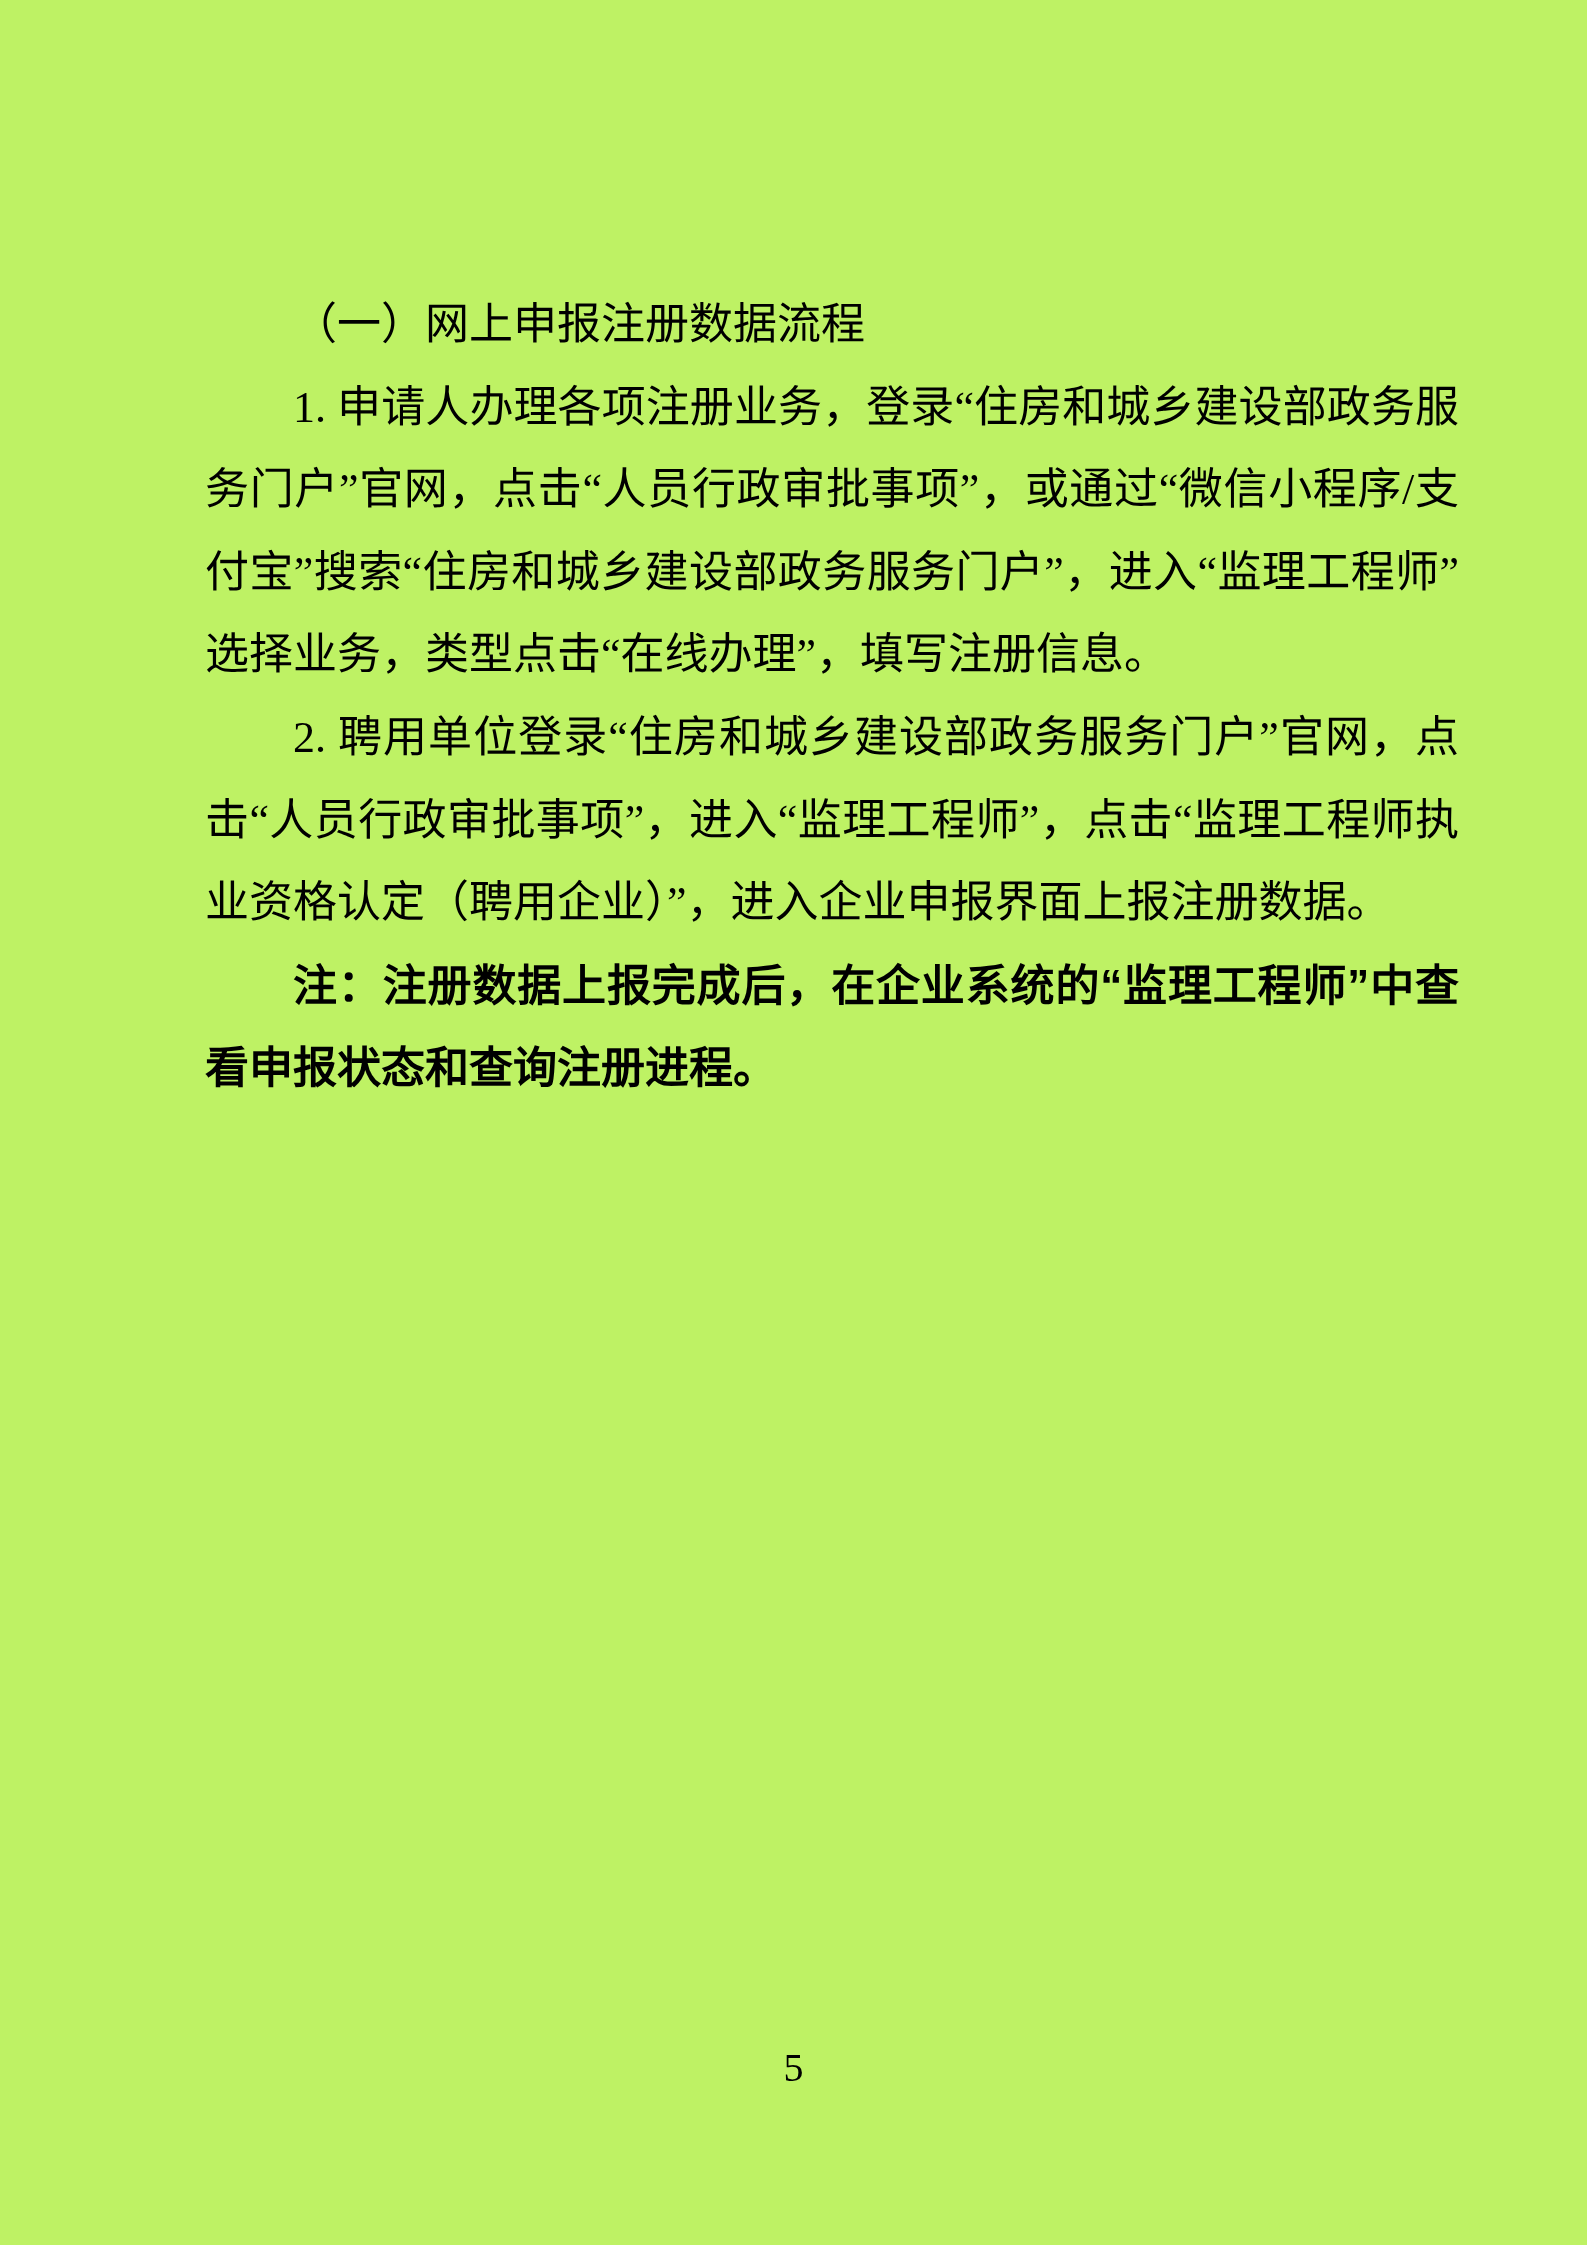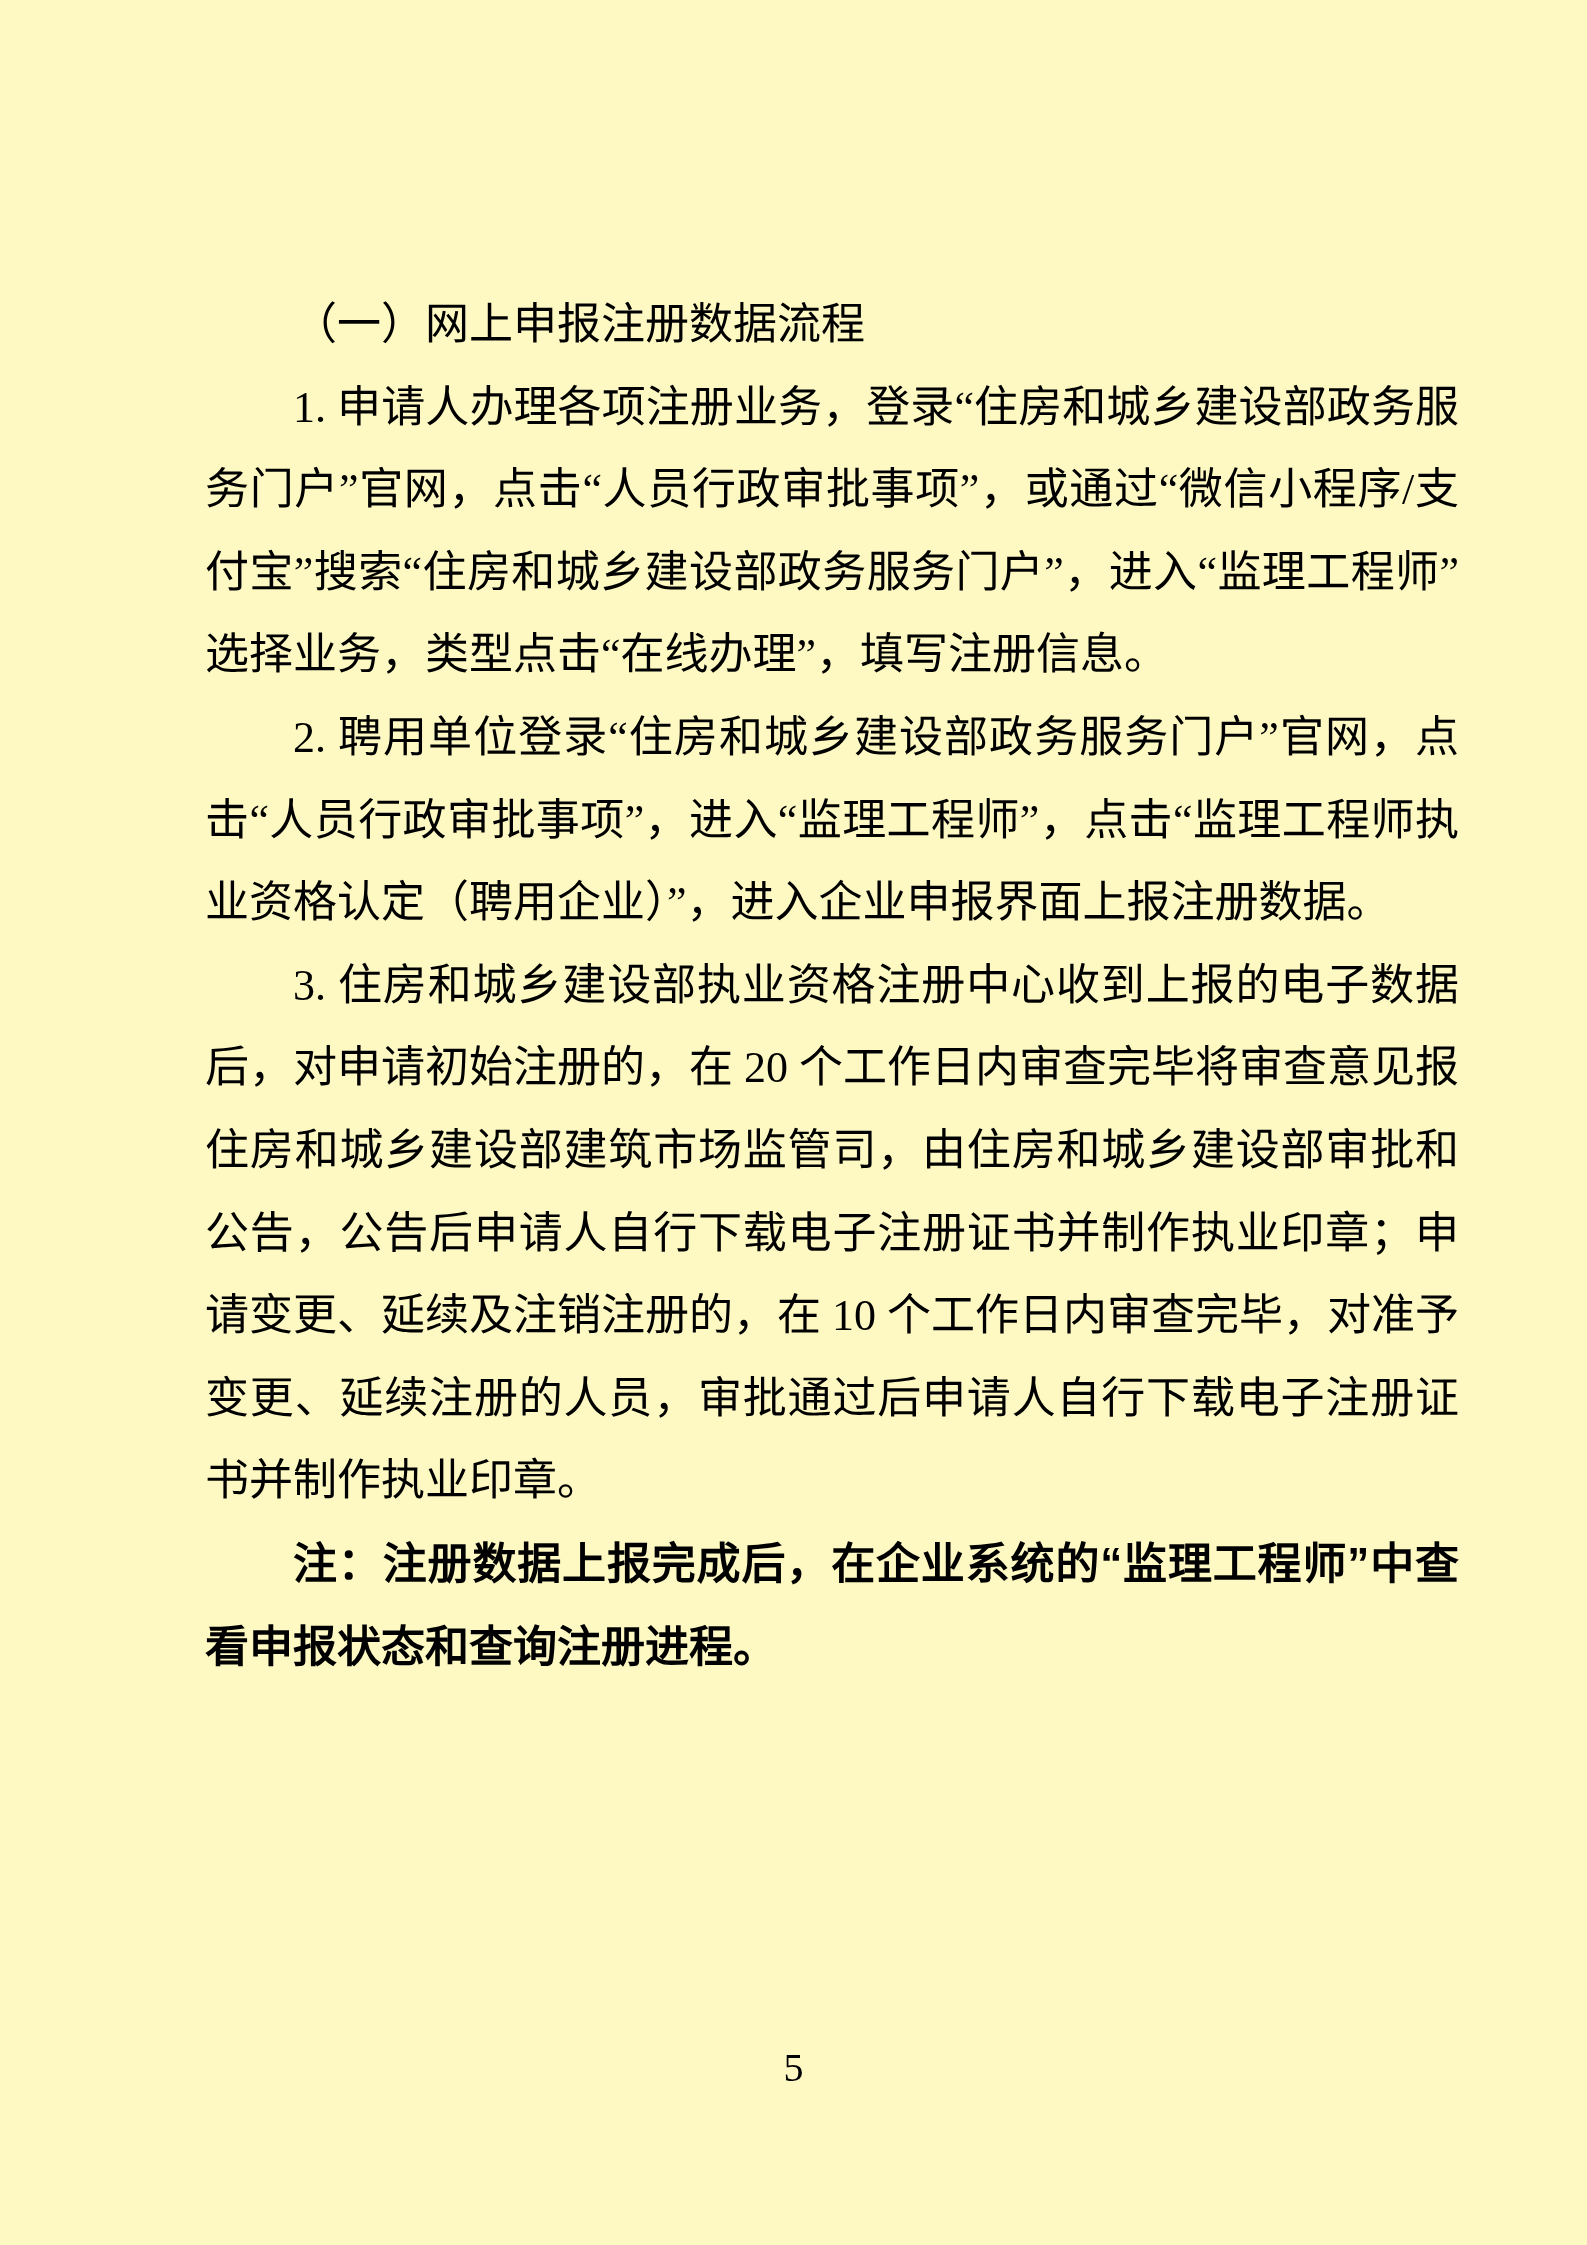--- a/index.html
+++ b/index.html
@@ -5,21 +5,21 @@
   html, body {
     margin: 0;
     padding: 0;
     background: #e8e8e8;
   }
   .page {
     position: relative;
     width: 1587px;
     height: 2245px;
     margin: 0 auto;
-    background: #fef9c3;
+    background: #bef264;
     font-family: "Liberation Serif", "DejaVu Serif", serif;
     color: #000000;
     overflow: hidden;
   }
   .content {
     position: absolute;
     left: 205px;
     top: 284px;
     width: 1254px;
     font-size: 44px;
@@ -50,17 +50,16 @@
   }
 </style>
 </head>
 <body>
 
 <div class="page">
   <div class="content">
     <p>（一）网上申报注册数据流程</p>
     <p>1. 申请人办理各项注册业务，登录“住房和城乡建设部政务服务门户”官网，点击“人员行政审批事项”，或通过“微信小程序/支付宝”搜索“住房和城乡建设部政务服务门户”，进入“监理工程师”选择业务，类型点击“在线办理”，填写注册信息。</p>
     <p>2. 聘用单位登录“住房和城乡建设部政务服务门户”官网，点击“人员行政审批事项”，进入“监理工程师”，点击“监理工程师执业资格认定（聘用企业）”，进入企业申报界面上报注册数据。</p>
-    <p>3. 住房和城乡建设部执业资格注册中心收到上报的电子数据后，对申请初始注册的，在 20 个工作日内审查完毕将审查意见报住房和城乡建设部建筑市场监管司，由住房和城乡建设部审批和公告，公告后申请人自行下载电子注册证书并制作执业印章；申请变更、延续及注销注册的，在 10 个工作日内审查完毕，对准予变更、延续注册的人员，审批通过后申请人自行下载电子注册证书并制作执业印章。</p>
     <p class="note">注：注册数据上报完成后，在企业系统的“监理工程师”中查看申报状态和查询注册进程。</p>
   </div>
   <div class="pagenum">5</div>
 </div>
 
 </body></html>

